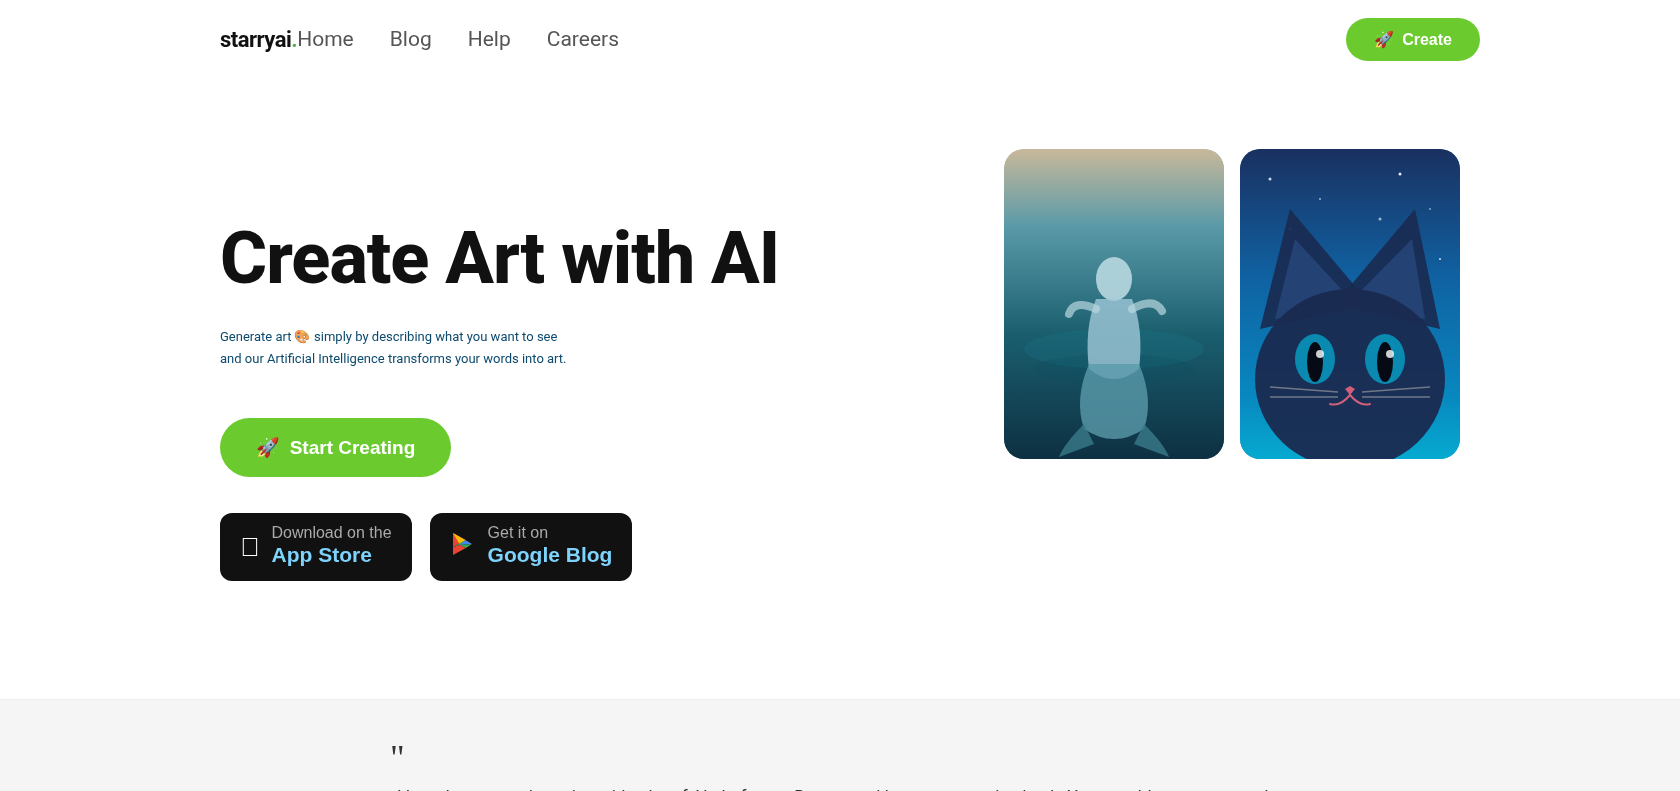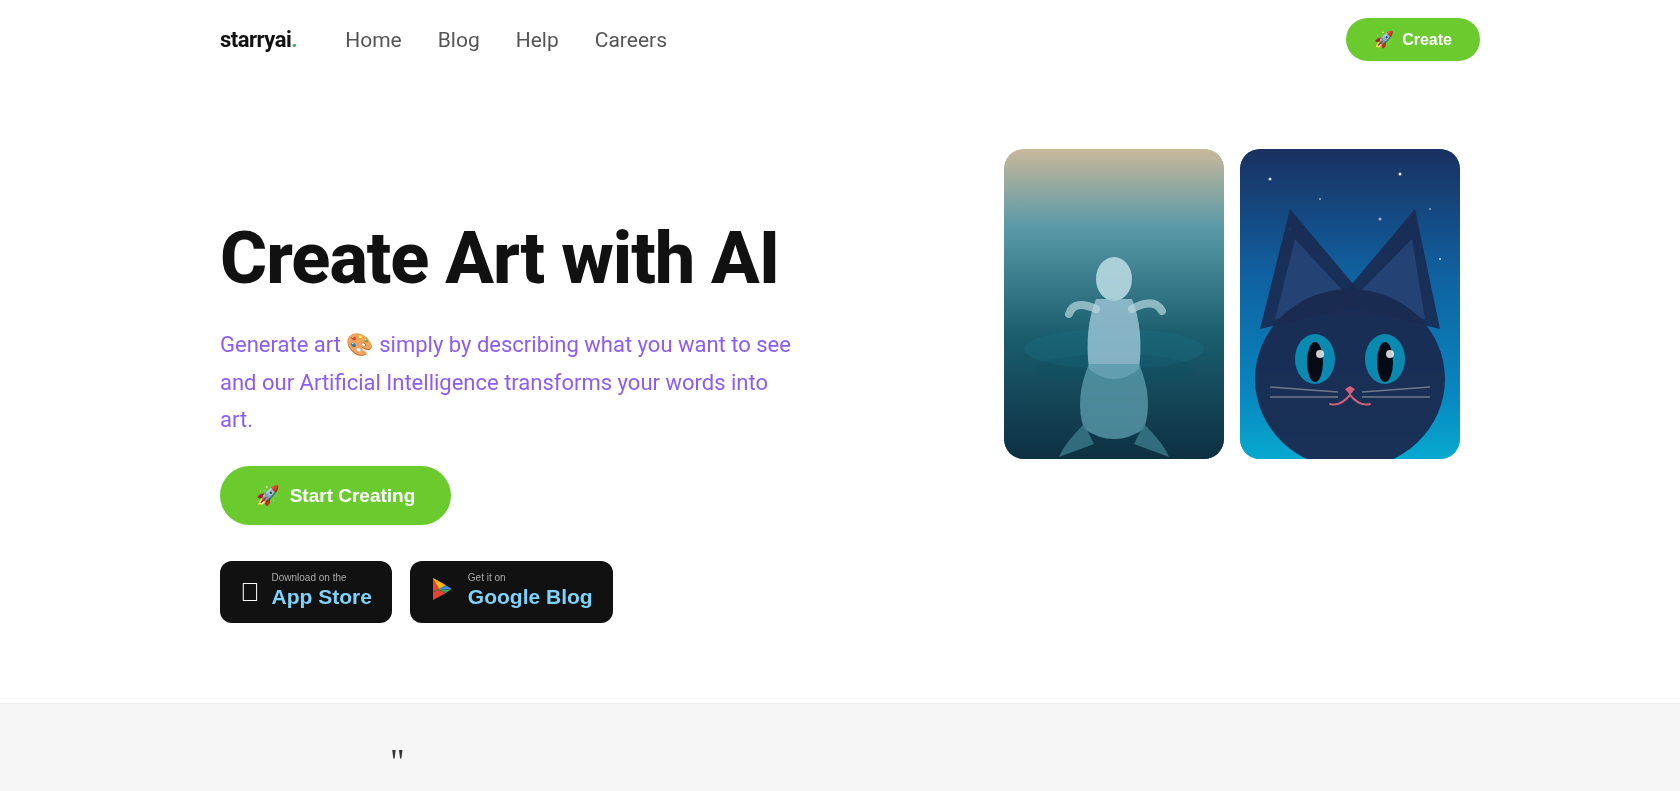--- a/index.html
+++ b/index.html
@@ -7,21 +7,21 @@
 
     
     nav {
       display: flex;
       align-items: center;
       justify-content: space-between;
       padding: 18px 200px 18px 220px;
       background: #fff;
       border-bottom: none;
     }
-    .nav-left { display: flex; align-items: center; gap: 48px; }
+    .nav-left { display: flex; align-items: flex-start; }
     .logo {
       font-size: 22px;
       font-weight: 700;
       color: #111;
       letter-spacing: -0.5px;
     }
     .logo-dot { color: #4CAF50; }
     .nav-links { display: flex; gap: 36px; }
     .nav-link {
       font-size: 21px;
@@ -58,24 +58,24 @@
     }
     .hero-title {
       font-size: 72px;
       font-weight: 800;
       color: #111;
       line-height: 1.1;
       margin-bottom: 28px;
       letter-spacing: -1px;
     }
     .hero-subtitle {
-      font-size: 22px;
-      color: #8b5cf6;
+      font-size: 13px;
+      color: #0c4a6e;
       line-height: 1.7;
-      margin-bottom: 28px;
+      margin-bottom: 48px;
     }
     .start-btn {
       background: #6bcb2e;
       color: #fff;
       border: none;
       border-radius: 40px;
       padding: 18px 36px;
       font-size: 19px;
       font-weight: 700;
       cursor: pointer;
@@ -95,21 +95,21 @@
       border: none;
       border-radius: 12px;
       padding: 12px 20px;
       cursor: pointer;
       display: flex;
       align-items: center;
       gap: 12px;
       min-width: 160px;
     }
     .store-btn-text-group { display: flex; flex-direction: column; align-items: flex-start; }
-    .store-btn-small { font-size: 10px; color: #aaa; line-height: 1; }
+    .store-btn-small { font-size: 16px; color: #aaa; line-height: 1; }
     .store-btn-big { font-size: 21px; font-weight: 700; color: #7dd3fc; line-height: 1.3; }
 
     
     .apple-icon { font-size: 26px; }
 
     
     .hero-right {
       display: flex;
       gap: 16px;
       padding-top: 0;

